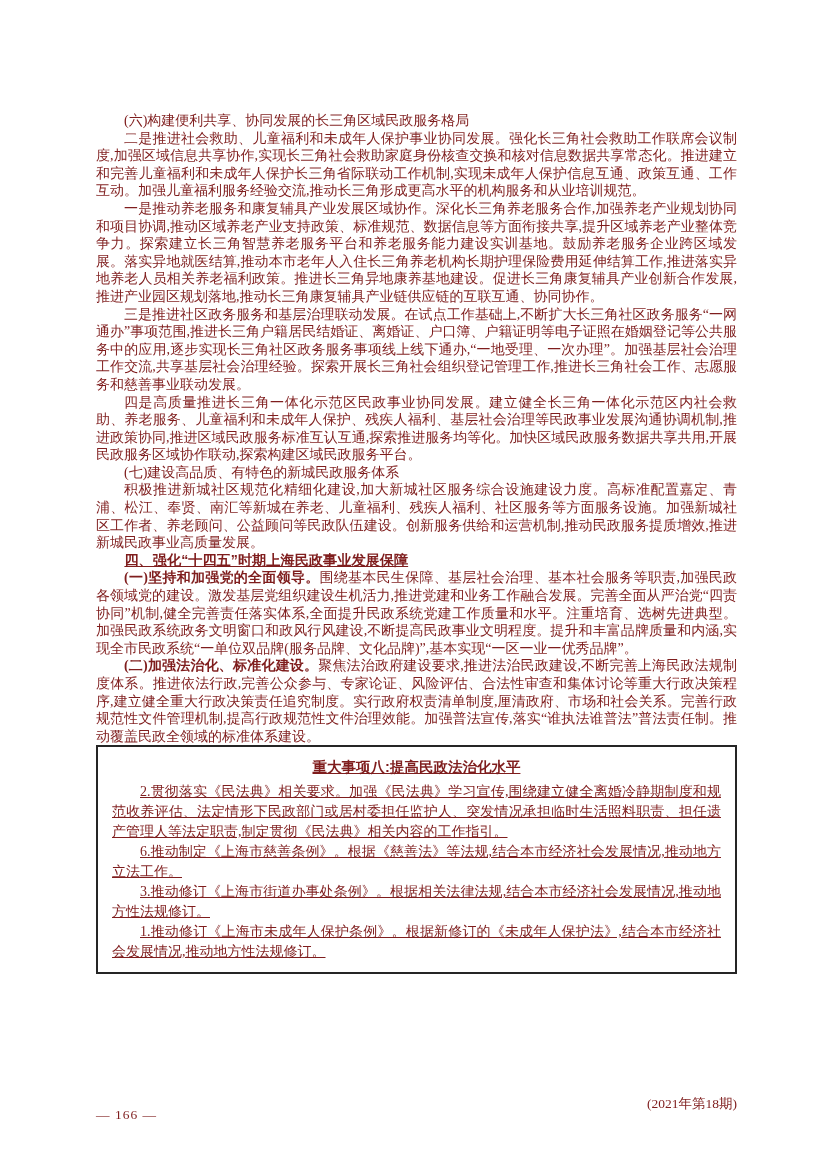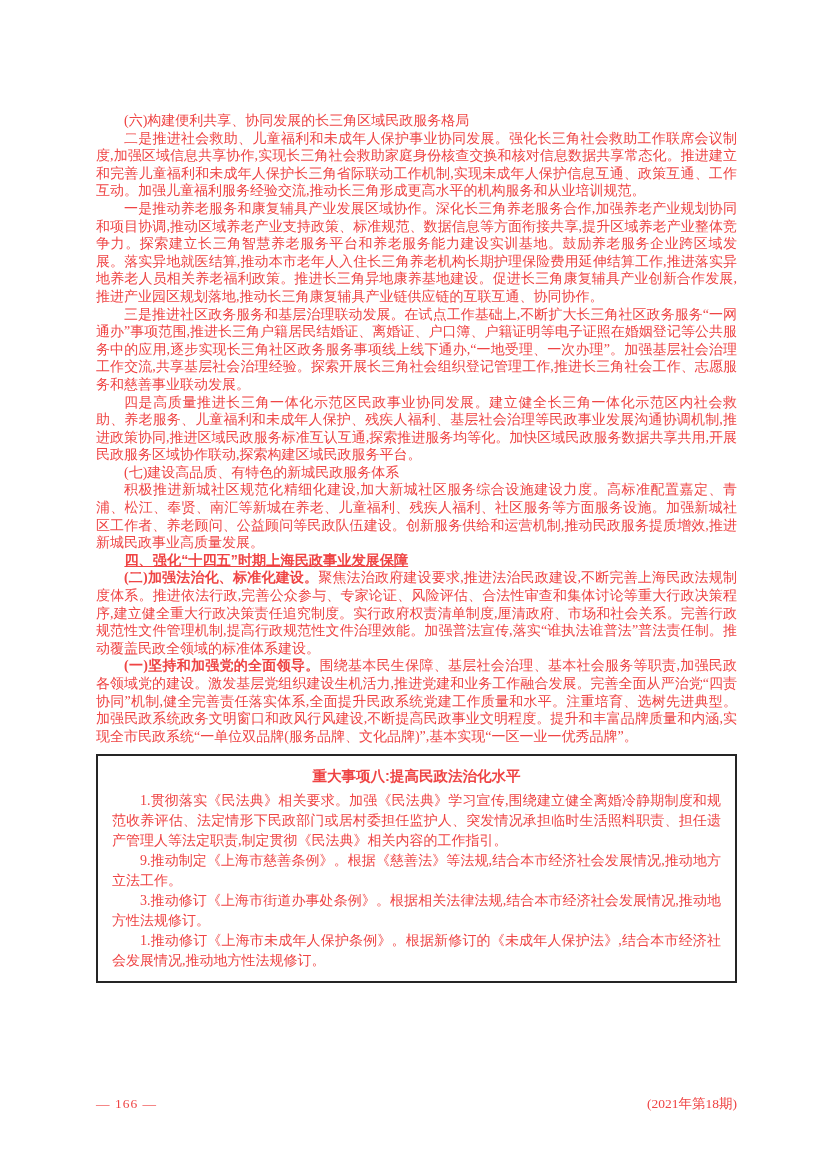--- a/index.html
+++ b/index.html
@@ -6,21 +6,21 @@
     margin: 0;
     padding: 0;
     background: #ffffff;
   }
   .page {
     position: relative;
     width: 827px;
     height: 1170px;
     margin: 0 auto;
     background: #ffffff;
-    color: #ef4444;
+    color: #7f1d1d;
     font-family: "Liberation Serif", "DejaVu Serif", serif;
     overflow: hidden;
   }
   .content {
     position: absolute;
     left: 96px;
     top: 112px;
     width: 641px;
   }
   .para {
@@ -37,22 +37,22 @@
     font-family: "Liberation Sans", "DejaVu Sans", sans-serif;
     font-weight: bold;
     font-size: 14.2px;
     text-decoration: underline;
   }
   .lead {
     font-weight: bold;
   }
   .box {
     border: 2px solid #252525;
-    margin-top: 9px;
     padding: 8px 14px 10px 14px;
+    text-decoration: underline;
   }
   .box-title {
     margin: 2px 0 4px 0;
     text-align: center;
     font-family: "Liberation Sans", "DejaVu Sans", sans-serif;
     font-weight: bold;
     font-size: 14.5px;
     line-height: 21px;
   }
   .box-item {
@@ -67,21 +67,21 @@
     left: 96px;
     top: 1094px;
     width: 641px;
     height: 20px;
     font-size: 13.5px;
     line-height: 20px;
   }
   .page-num {
     position: absolute;
     left: 0;
-    top: 0;
+    top: 11px;
     letter-spacing: 1px;
   }
   .issue {
     position: absolute;
     left: 0;
     right: 0;
     top: 0;
     text-align: right;
   }
 </style>
@@ -100,28 +100,28 @@
     <p class="para">三是推进社区政务服务和基层治理联动发展。在试点工作基础上,不断扩大长三角社区政务服务“一网通办”事项范围,推进长三角户籍居民结婚证、离婚证、户口簿、户籍证明等电子证照在婚姻登记等公共服务中的应用,逐步实现长三角社区政务服务事项线上线下通办,“一地受理、一次办理”。加强基层社会治理工作交流,共享基层社会治理经验。探索开展长三角社会组织登记管理工作,推进长三角社会工作、志愿服务和慈善事业联动发展。</p>
 
     <p class="para">四是高质量推进长三角一体化示范区民政事业协同发展。建立健全长三角一体化示范区内社会救助、养老服务、儿童福利和未成年人保护、残疾人福利、基层社会治理等民政事业发展沟通协调机制,推进政策协同,推进区域民政服务标准互认互通,探索推进服务均等化。加快区域民政服务数据共享共用,开展民政服务区域协作联动,探索构建区域民政服务平台。</p>
 
     <p class="para kai-head">(七)建设高品质、有特色的新城民政服务体系</p>
 
     <p class="para">积极推进新城社区规范化精细化建设,加大新城社区服务综合设施建设力度。高标准配置嘉定、青浦、松江、奉贤、南汇等新城在养老、儿童福利、残疾人福利、社区服务等方面服务设施。加强新城社区工作者、养老顾问、公益顾问等民政队伍建设。创新服务供给和运营机制,推动民政服务提质增效,推进新城民政事业高质量发展。</p>
 
     <p class="para hei-head">四、强化“十四五”时期上海民政事业发展保障</p>
 
+    <p class="para"><span class="lead">(一)坚持和加强党的全面领导。</span><span>围绕基本民生保障、基层社会治理、基本社会服务等职责,加强民政各领域党的建设。激发基层党组织建设生机活力,推进党建和业务工作融合发展。完善全面从严治党“四责协同”机制,健全完善责任落实体系,全面提升民政系统党建工作质量和水平。注重培育、选树先进典型。加强民政系统政务文明窗口和政风行风建设,不断提高民政事业文明程度。提升和丰富品牌质量和内涵,实现全市民政系统“一单位双品牌(服务品牌、文化品牌)”,基本实现“一区一业一优秀品牌”。</span></p>
+
     <p class="para"><span class="lead">(二)加强法治化、标准化建设。</span><span>聚焦法治政府建设要求,推进法治民政建设,不断完善上海民政法规制度体系。推进依法行政,完善公众参与、专家论证、风险评估、合法性审查和集体讨论等重大行政决策程序,建立健全重大行政决策责任追究制度。实行政府权责清单制度,厘清政府、市场和社会关系。完善行政规范性文件管理机制,提高行政规范性文件治理效能。加强普法宣传,落实“谁执法谁普法”普法责任制。推动覆盖民政全领域的标准体系建设。</span></p>
-
-    <p class="para"><span class="lead">(一)坚持和加强党的全面领导。</span><span>围绕基本民生保障、基层社会治理、基本社会服务等职责,加强民政各领域党的建设。激发基层党组织建设生机活力,推进党建和业务工作融合发展。完善全面从严治党“四责协同”机制,健全完善责任落实体系,全面提升民政系统党建工作质量和水平。注重培育、选树先进典型。加强民政系统政务文明窗口和政风行风建设,不断提高民政事业文明程度。提升和丰富品牌质量和内涵,实现全市民政系统“一单位双品牌(服务品牌、文化品牌)”,基本实现“一区一业一优秀品牌”。</span></p>
 
     <section class="box">
       <h3 class="box-title">重大事项八:提高民政法治化水平</h3>
-      <p class="box-item">1.贯彻落实《民法典》相关要求。加强《民法典》学习宣传,围绕建立健全离婚冷静期制度和规范收养评估、法定情形下民政部门或居村委担任监护人、突发情况承担临时生活照料职责、担任遗产管理人等法定职责,制定贯彻《民法典》相关内容的工作指引。</p>
-      <p class="box-item">9.推动制定《上海市慈善条例》。根据《慈善法》等法规,结合本市经济社会发展情况,推动地方立法工作。</p>
+      <p class="box-item">2.贯彻落实《民法典》相关要求。加强《民法典》学习宣传,围绕建立健全离婚冷静期制度和规范收养评估、法定情形下民政部门或居村委担任监护人、突发情况承担临时生活照料职责、担任遗产管理人等法定职责,制定贯彻《民法典》相关内容的工作指引。</p>
+      <p class="box-item">6.推动制定《上海市慈善条例》。根据《慈善法》等法规,结合本市经济社会发展情况,推动地方立法工作。</p>
       <p class="box-item">3.推动修订《上海市街道办事处条例》。根据相关法律法规,结合本市经济社会发展情况,推动地方性法规修订。</p>
       <p class="box-item">1.推动修订《上海市未成年人保护条例》。根据新修订的《未成年人保护法》,结合本市经济社会发展情况,推动地方性法规修订。</p>
     </section>
 
   </main>
 
   <footer class="page-footer">
     <span class="page-num">— 166 —</span>
     <span class="issue">(2021年第18期)</span>
   </footer>

